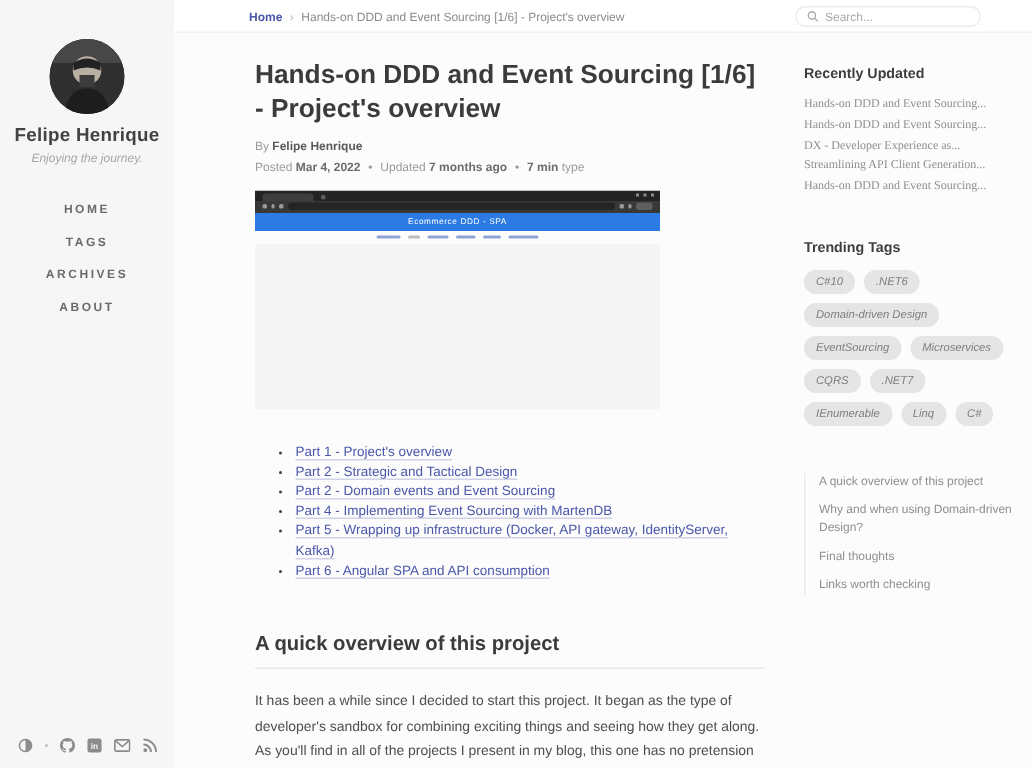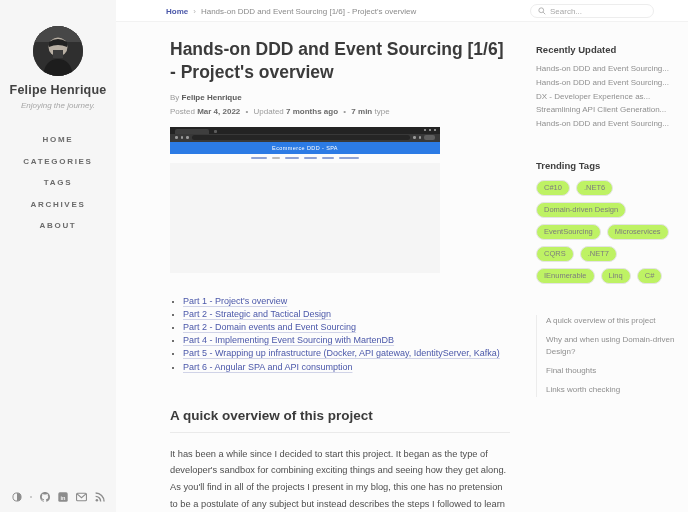--- a/index.html
+++ b/index.html
@@ -55,37 +55,37 @@
   .shot-chip{width:11px;height:4.5px;background:#5f5f5f;border-radius:2px;flex:0 0 auto;}
   .shot-banner{height:12px;background:#2c7be5;color:#fff;font-size:5.5px;line-height:12px;text-align:center;letter-spacing:.4px;}
   .shot-toolbar{height:9px;background:#fcfcfc;display:flex;align-items:center;justify-content:center;gap:5px;}
   .shot-toolbar i{display:block;height:2px;border-radius:1px;}
   .shot-toolbar .lk{background:#8fa3d6;}
   .shot-toolbar .gy{background:#bdbdbd;}
   .shot-body{position:absolute;left:0;right:0;top:36px;bottom:0;background:#f5f5f5;}
 
   
   .series-links{margin-top:22px;padding-left:13px;list-style:disc;}
-  .series-links li{font-size:9px;line-height:13.2px;color:#3f3f3f;}
+  .series-links li{font-size:9px;line-height:13.2px;color:#3f3f3f;margin-left:14px;}
   .series-links li::marker{font-size:8px;color:#3f3f3f;}
   .series-links a{color:var(--link);text-decoration:underline;text-decoration-color:rgba(74,87,169,.25);text-underline-offset:2px;cursor:pointer;}
 
   .section-heading{margin-top:34px;font-size:13.5px;font-weight:600;color:var(--txt-dark);}
   .heading-rule{border:none;border-top:1px solid #eaeaea;margin-top:9px;}
   .body-text{margin-top:13px;font-size:9.3px;line-height:16.6px;color:var(--txt-body);}
 
   
   .panel{position:absolute;left:536px;top:22px;width:140px;}
   .panel h3{font-size:9.5px;font-weight:bold;color:#3e3e3e;}
   .recent-section{margin-top:22px;}
-  .recent-list{margin-top:7px;}
+  .recent-list{margin-top:7px;font-family:Liberation Serif, serif;}
   .recent-list a{display:block;font-size:8px;color:var(--txt-muted);line-height:13.8px;white-space:nowrap;overflow:hidden;cursor:pointer;}
   .tags-section{margin-top:29px;}
   .tags-wrap{margin-top:9px;display:flex;flex-wrap:wrap;gap:6px 6px;}
-  .tag{border:1px solid #e4e4e4;border-radius:8px;padding:2.5px 7px;font-size:7.5px;color:#7d7d7d;background:#bef264;cursor:pointer;white-space:nowrap;}
+  .tag{border:1px solid #e4e4e4;border-radius:8px;padding:2.5px 7px;font-size:7.5px;color:#7d7d7d;background:#e5e5e5;cursor:pointer;white-space:nowrap;font-style:italic;}
   .contents-section{margin-top:31px;}
   .toc{margin-top:9px;border-left:1px solid #ececec;padding-left:9px;}
   .toc a{display:block;font-size:8px;color:var(--txt-muted);line-height:12.5px;margin-bottom:6.5px;cursor:pointer;}
 </style>
 </head>
 <body>
 
 <aside class="sidebar">
   <div class="avatar">
     <svg width="50" height="50" viewBox="0 0 50 50">
@@ -95,21 +95,20 @@
       <rect x="20" y="24" width="10" height="8" fill="#3c3c3c"></rect>
       <path d="M10 50 Q12 33 25 33 Q38 33 40 50 Z" fill="#1d1d1d"></path>
       <path d="M16 16 Q25 10 34 16 L34 21 Q25 17 16 21 Z" fill="#222"></path>
     </svg>
   </div>
   <div class="profile-name">Felipe Henrique</div>
   <div class="tagline">Enjoying the journey.</div>
 
   <nav class="nav">
     <div class="nav-item">HOME</div>
-    <div class="nav-item">CATEGORIES</div>
     <div class="nav-item">TAGS</div>
     <div class="nav-item">ARCHIVES</div>
     <div class="nav-item">ABOUT</div>
   </nav>
 
   <div class="sidebar-footer">
     <span class="icon-btn">
       <svg width="10" height="10" viewBox="0 0 16 16">
           <circle cx="8" cy="8" r="6.5" fill="none" stroke="#8c8c8c" stroke-width="1.6"></circle>
           <path d="M8 1.5 A6.5 6.5 0 0 1 8 14.5 Z" fill="#8c8c8c"></path>

